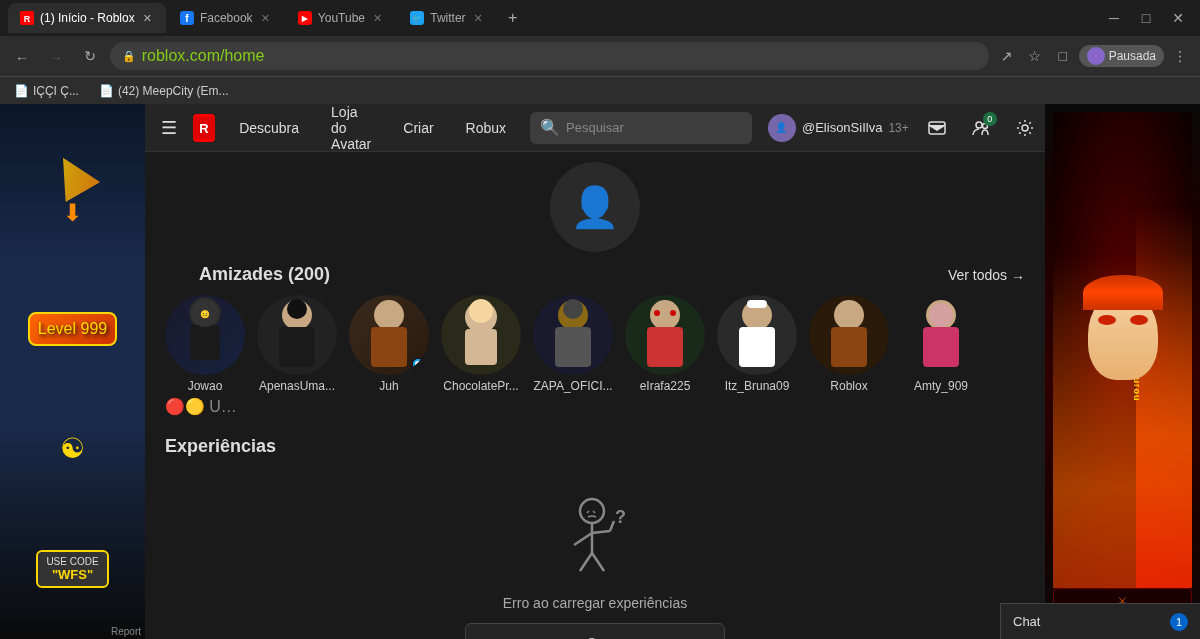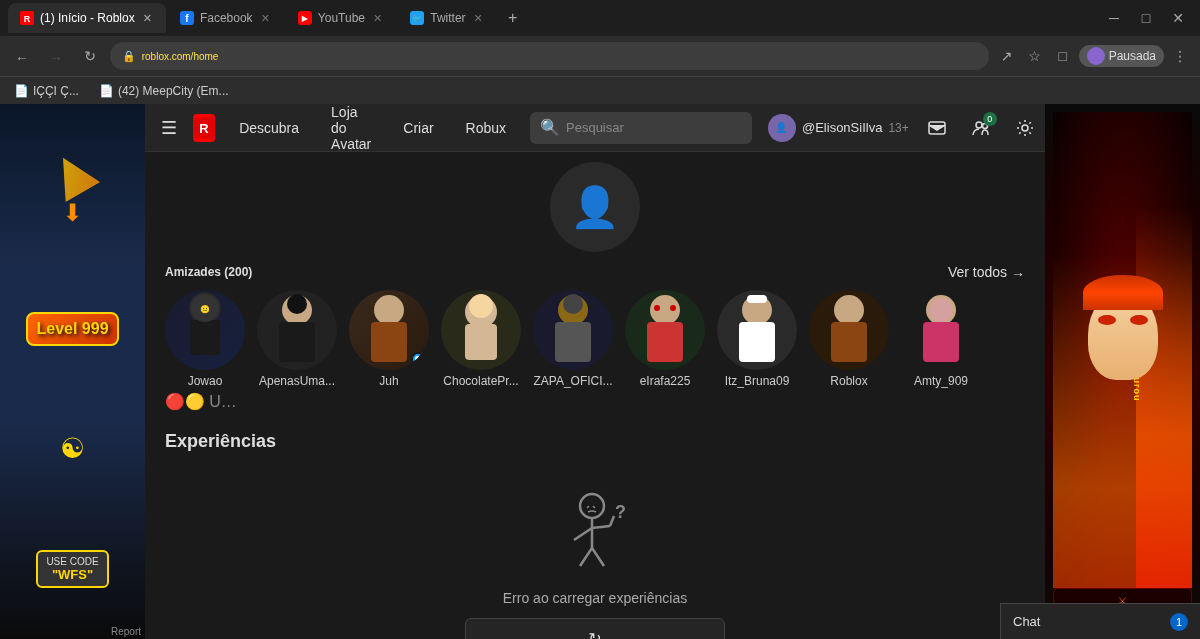--- a/index.html
+++ b/index.html
@@ -10,21 +10,21 @@
     .tab.inactive { background: #1e1e1e; color: #aaa; }
     .tab-favicon { width: 14px; height: 14px; border-radius: 2px; flex-shrink: 0; }
     .tab-label { white-space: nowrap; overflow: hidden; text-overflow: ellipsis; font-size: 12px; }
     .tab-close { margin-left: auto; opacity: 0.6; font-size: 11px; padding: 2px; }
     .tab-new { width: 28px; height: 28px; display: flex; align-items: center; justify-content: center; color: #aaa; font-size: 16px; cursor: pointer; }
 
     .address-bar { display: flex; align-items: center; height: 40px; background: #2d2d2d; padding: 0 8px; gap: 6px; }
     .nav-btn { width: 28px; height: 28px; display: flex; align-items: center; justify-content: center; color: #aaa; font-size: 14px; cursor: pointer; border-radius: 50%; }
     .url-bar { flex: 1; height: 28px; background: #3d3d3d; border-radius: 14px; display: flex; align-items: center; padding: 0 12px; font-size: 12px; color: #ddd; gap: 6px; }
     .url-lock { color: #aaa; font-size: 11px; }
-    .url-text { color: #fde047; font-size: 10px; }
+    .url-text { color: #84cc16; font-size: 16px; }
     .address-actions { display: flex; align-items: center; gap: 4px; }
     .addr-icon { width: 24px; height: 24px; display: flex; align-items: center; justify-content: center; color: #aaa; font-size: 14px; cursor: pointer; border-radius: 50%; }
 
     .bookmarks-bar { height: 28px; background: #2d2d2d; border-top: 1px solid #444; display: flex; align-items: center; padding: 0 8px; gap: 8px; font-size: 12px; color: #ccc; }
     .bookmark-item { display: flex; align-items: center; gap: 4px; cursor: pointer; padding: 2px 6px; border-radius: 4px; }
 
     
     .page { background: #1a1a1a; display: flex; height: calc(639px - 104px); }
 
     
@@ -51,21 +51,21 @@
 
     
     .content-area { padding: 0 20px 20px 20px; }
 
     
     .profile-top { display: flex; justify-content: center; padding-top: 10px; }
     .profile-avatar-big { width: 80px; height: 80px; background: #333; border-radius: 50%; overflow: hidden; display: flex; align-items: center; justify-content: center; }
 
     
     .section-header { display: flex; align-items: center; justify-content: space-between; margin: 12px 0 10px 0; }
-    .section-title { color: #ddd; font-size: 12px; font-weight: bold; }
+    .section-title { color: #ddd; font-size: 18px; font-weight: bold; margin-left: 34px; }
     .see-all { color: #ddd; font-size: 14px; cursor: pointer; text-decoration: none; }
 
     .friends-grid { display: flex; gap: 12px; flex-wrap: nowrap; }
     .friend-item { display: flex; flex-direction: column; align-items: center; gap: 4px; cursor: pointer; }
     .friend-avatar { width: 80px; height: 80px; border-radius: 50%; background: #555; position: relative; overflow: hidden; }
     .friend-name { color: #ccc; font-size: 12px; text-align: center; }
     .friend-status { color: #888; font-size: 16px; text-align: right; max-width: 80px; white-space: nowrap; overflow: hidden; text-overflow: ellipsis; }
 
     
     .experiences-section { margin-top: 20px; }
@@ -88,21 +88,21 @@
     .favicon-facebook { background: #1877f2; border-radius: 3px; display: flex; align-items: center; justify-content: center; color: white; font-size: 10px; font-weight: bold; }
     .favicon-youtube { background: #ff0000; border-radius: 3px; display: flex; align-items: center; justify-content: center; color: white; font-size: 8px; }
     .favicon-twitter { background: #1da1f2; border-radius: 3px; display: flex; align-items: center; justify-content: center; color: white; font-size: 8px; }
 
     
     @keyframes spin { from { transform: rotate(0deg); } to { transform: rotate(360deg); } }
     .spin { display: inline-block; animation: spin 2s linear infinite; }
 
     
     .ad-inner { width: 100%; height: 100%; display: flex; flex-direction: column; align-items: center; justify-content: space-around; padding: 8px; }
-    .ad-text { color: #ffd700; font-size: 18px; font-weight: bold; text-align: right; text-shadow: 2px 2px 4px #000; }
+    .ad-text { color: #ffd700; font-size: 18px; font-weight: normal; text-align: right; text-shadow: 2px 2px 4px #000; }
     .code-box { background: #333; border: 2px solid #ffd700; border-radius: 6px; padding: 4px 8px; color: #ffd700; font-size: 12px; text-align: center; }
   </style>
 </head>
 <body>
 
 <div>
 
   <div class="tab-bar">
     <div class="tab active">
       <div class="tab-favicon favicon-roblox">

